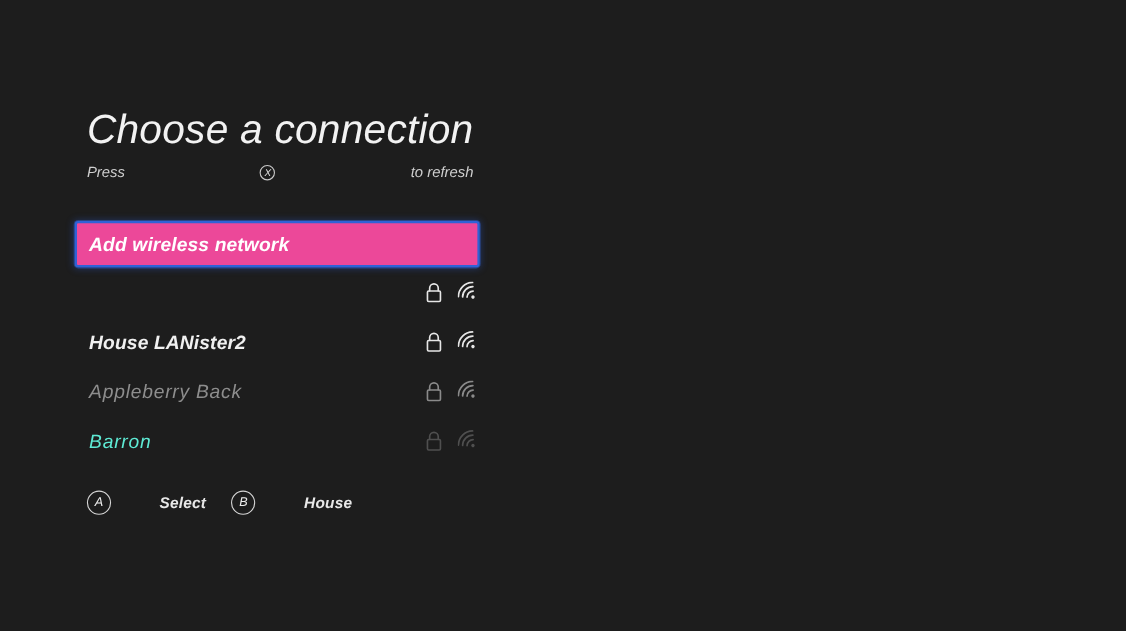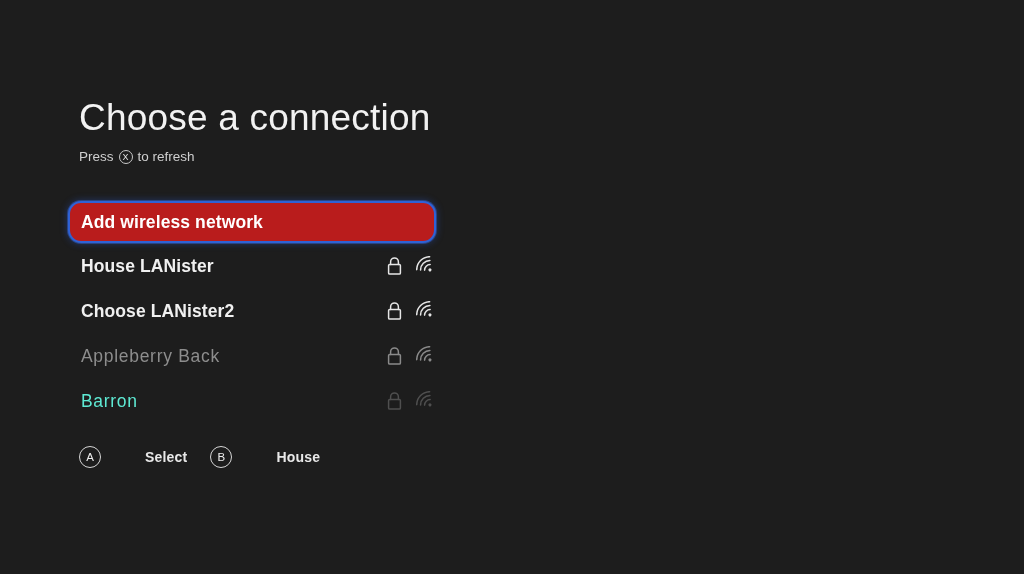--- a/index.html
+++ b/index.html
@@ -13,20 +13,21 @@
     overflow: hidden;
     font-family: "Liberation Sans", "DejaVu Sans", sans-serif;
     -webkit-font-smoothing: antialiased;
   }
 
   #screen {
     position: relative;
     width: 1024px;
     height: 574px;
     background: #1d1d1d;
+    font-style: italic;
   }
 
   
   .header {
     position: absolute;
     left: 79px;
     top: 96px;
   }
   .page-title {
     font-size: 37px;
@@ -38,20 +39,21 @@
   }
   .page-subtitle {
     margin-top: 9px;
     font-size: 13.5px;
     line-height: 16px;
     color: #cfcfcf;
     display: flex;
     align-items: center;
     gap: 5px;
     white-space: nowrap;
+    justify-content: space-between;
   }
   .glyph-circle {
     display: inline-flex;
     align-items: center;
     justify-content: center;
     border: 1.3px solid #c9c9c9;
     border-radius: 50%;
     color: #e3e3e3;
     box-sizing: border-box;
   }
@@ -93,22 +95,22 @@
     right: 0px;
     display: flex;
     align-items: center;
     gap: 13px;
   }
 
   
   .row.selected {
     height: 42px;
     border: 2px solid #2f62d6;
-    border-radius: 13px;
-    background: #b91c1c;
+    border-radius: 3px;
+    background: #ec4899;
     box-shadow: 0 0 0 1px rgba(52,102,214,0.45), 0 0 7px 1px rgba(42,84,196,0.40);
   }
   .row.selected .row-label {
     color: #ffffff;
     font-weight: 700;
     padding-left: 11px;
     letter-spacing: 0.1px;
   }
 
   .row.normal .row-label {
@@ -183,42 +185,41 @@
       <span class="glyph-circle glyph-x">X</span>
       <span>to refresh</span>
     </div>
   </div>
 
   <div class="network-list" id="network-list">
       <div class="row selected">
         <div class="row-label">Add wireless network</div>
       </div>
       <div class="row normal">
-        <div class="row-label">House LANister</div>
         <div class="row-icons">
           <span class="icon-lock icon-color">
             <svg width="17" height="20" viewBox="0 0 17 20" fill="none">
               <path d="M4.6 8.4V5.9a3.9 3.9 0 0 1 7.8 0v2.5" stroke="currentColor" stroke-width="1.5" stroke-linecap="round"></path>
               <rect x="2.6" y="8.5" width="11.8" height="9.6" rx="1.1" stroke="currentColor" stroke-width="1.5"></rect>
             </svg>
           </span>
           <span class="icon-wifi icon-color">
             <svg width="20" height="20" viewBox="0 0 20 20" fill="none">
               <g transform="rotate(-45 10 10)">
                 <circle cx="10" cy="15.6" r="1.55" fill="currentColor"></circle>
                 <path d="M6.1 11.9a5.6 5.6 0 0 1 7.8 0" stroke="currentColor" stroke-width="1.55" stroke-linecap="round"></path>
                 <path d="M3.4 8.9a9.4 9.4 0 0 1 13.2 0" stroke="currentColor" stroke-width="1.55" stroke-linecap="round"></path>
                 <path d="M0.9 6.0a13.1 13.1 0 0 1 18.2 0" stroke="currentColor" stroke-width="1.55" stroke-linecap="round"></path>
               </g>
             </svg>
           </span>
         </div>
       </div>
       <div class="row normal">
-        <div class="row-label">Choose LANister2</div>
+        <div class="row-label">House LANister2</div>
         <div class="row-icons">
           <span class="icon-lock icon-color">
             <svg width="17" height="20" viewBox="0 0 17 20" fill="none">
               <path d="M4.6 8.4V5.9a3.9 3.9 0 0 1 7.8 0v2.5" stroke="currentColor" stroke-width="1.5" stroke-linecap="round"></path>
               <rect x="2.6" y="8.5" width="11.8" height="9.6" rx="1.1" stroke="currentColor" stroke-width="1.5"></rect>
             </svg>
           </span>
           <span class="icon-wifi icon-color">
             <svg width="20" height="20" viewBox="0 0 20 20" fill="none">
               <g transform="rotate(-45 10 10)">

